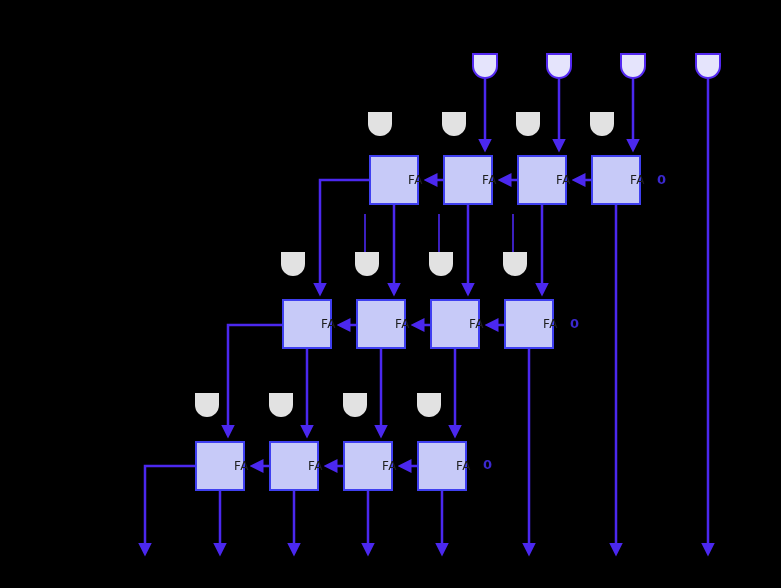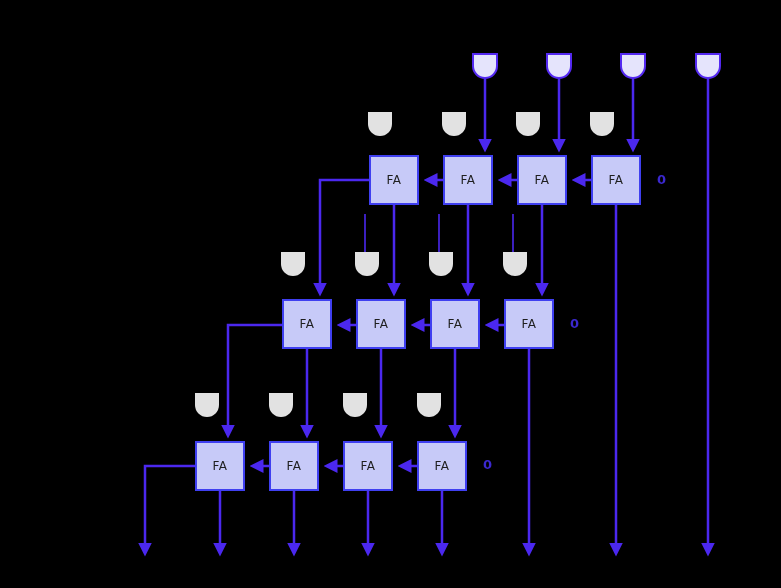--- a/index.html
+++ b/index.html
@@ -12,22 +12,22 @@
     position:relative; width:781px; height:588px; background:var(--background);
     overflow:hidden; font-family:"DejaVu Sans","Liberation Sans",sans-serif;
   }
   #wires{position:absolute;left:0;top:0;}
   .w{stroke:var(--wire);stroke-width:2.5;fill:none;}
   .w.thin{stroke-width:1.6;}
   #ah path{fill:var(--wire);}
   .fa-box{
     position:absolute; width:50px; height:50px; box-sizing:border-box;
     background:var(--fa-fill); border:2px solid var(--fa-border);
-    display:flex; align-items:center; justify-content:center;
-    font-size:12px; color:var(--fa-text); letter-spacing:0.5px;
+    display:flex; align-items:center; 
+    font-size:12px; color:var(--fa-text); letter-spacing:0.5px;padding-left:37px;
   }
   .and-top{
     position:absolute; width:26px; height:26px; box-sizing:border-box;
     background:var(--and-gate-fill); border:2px solid var(--and-gate-stroke);
     border-radius:0 0 13px 13px;
   }
   .and-gray{
     position:absolute; width:24px; height:24px;
     background:var(--gray-gate-fill); border-radius:0 0 12px 12px;
   }

